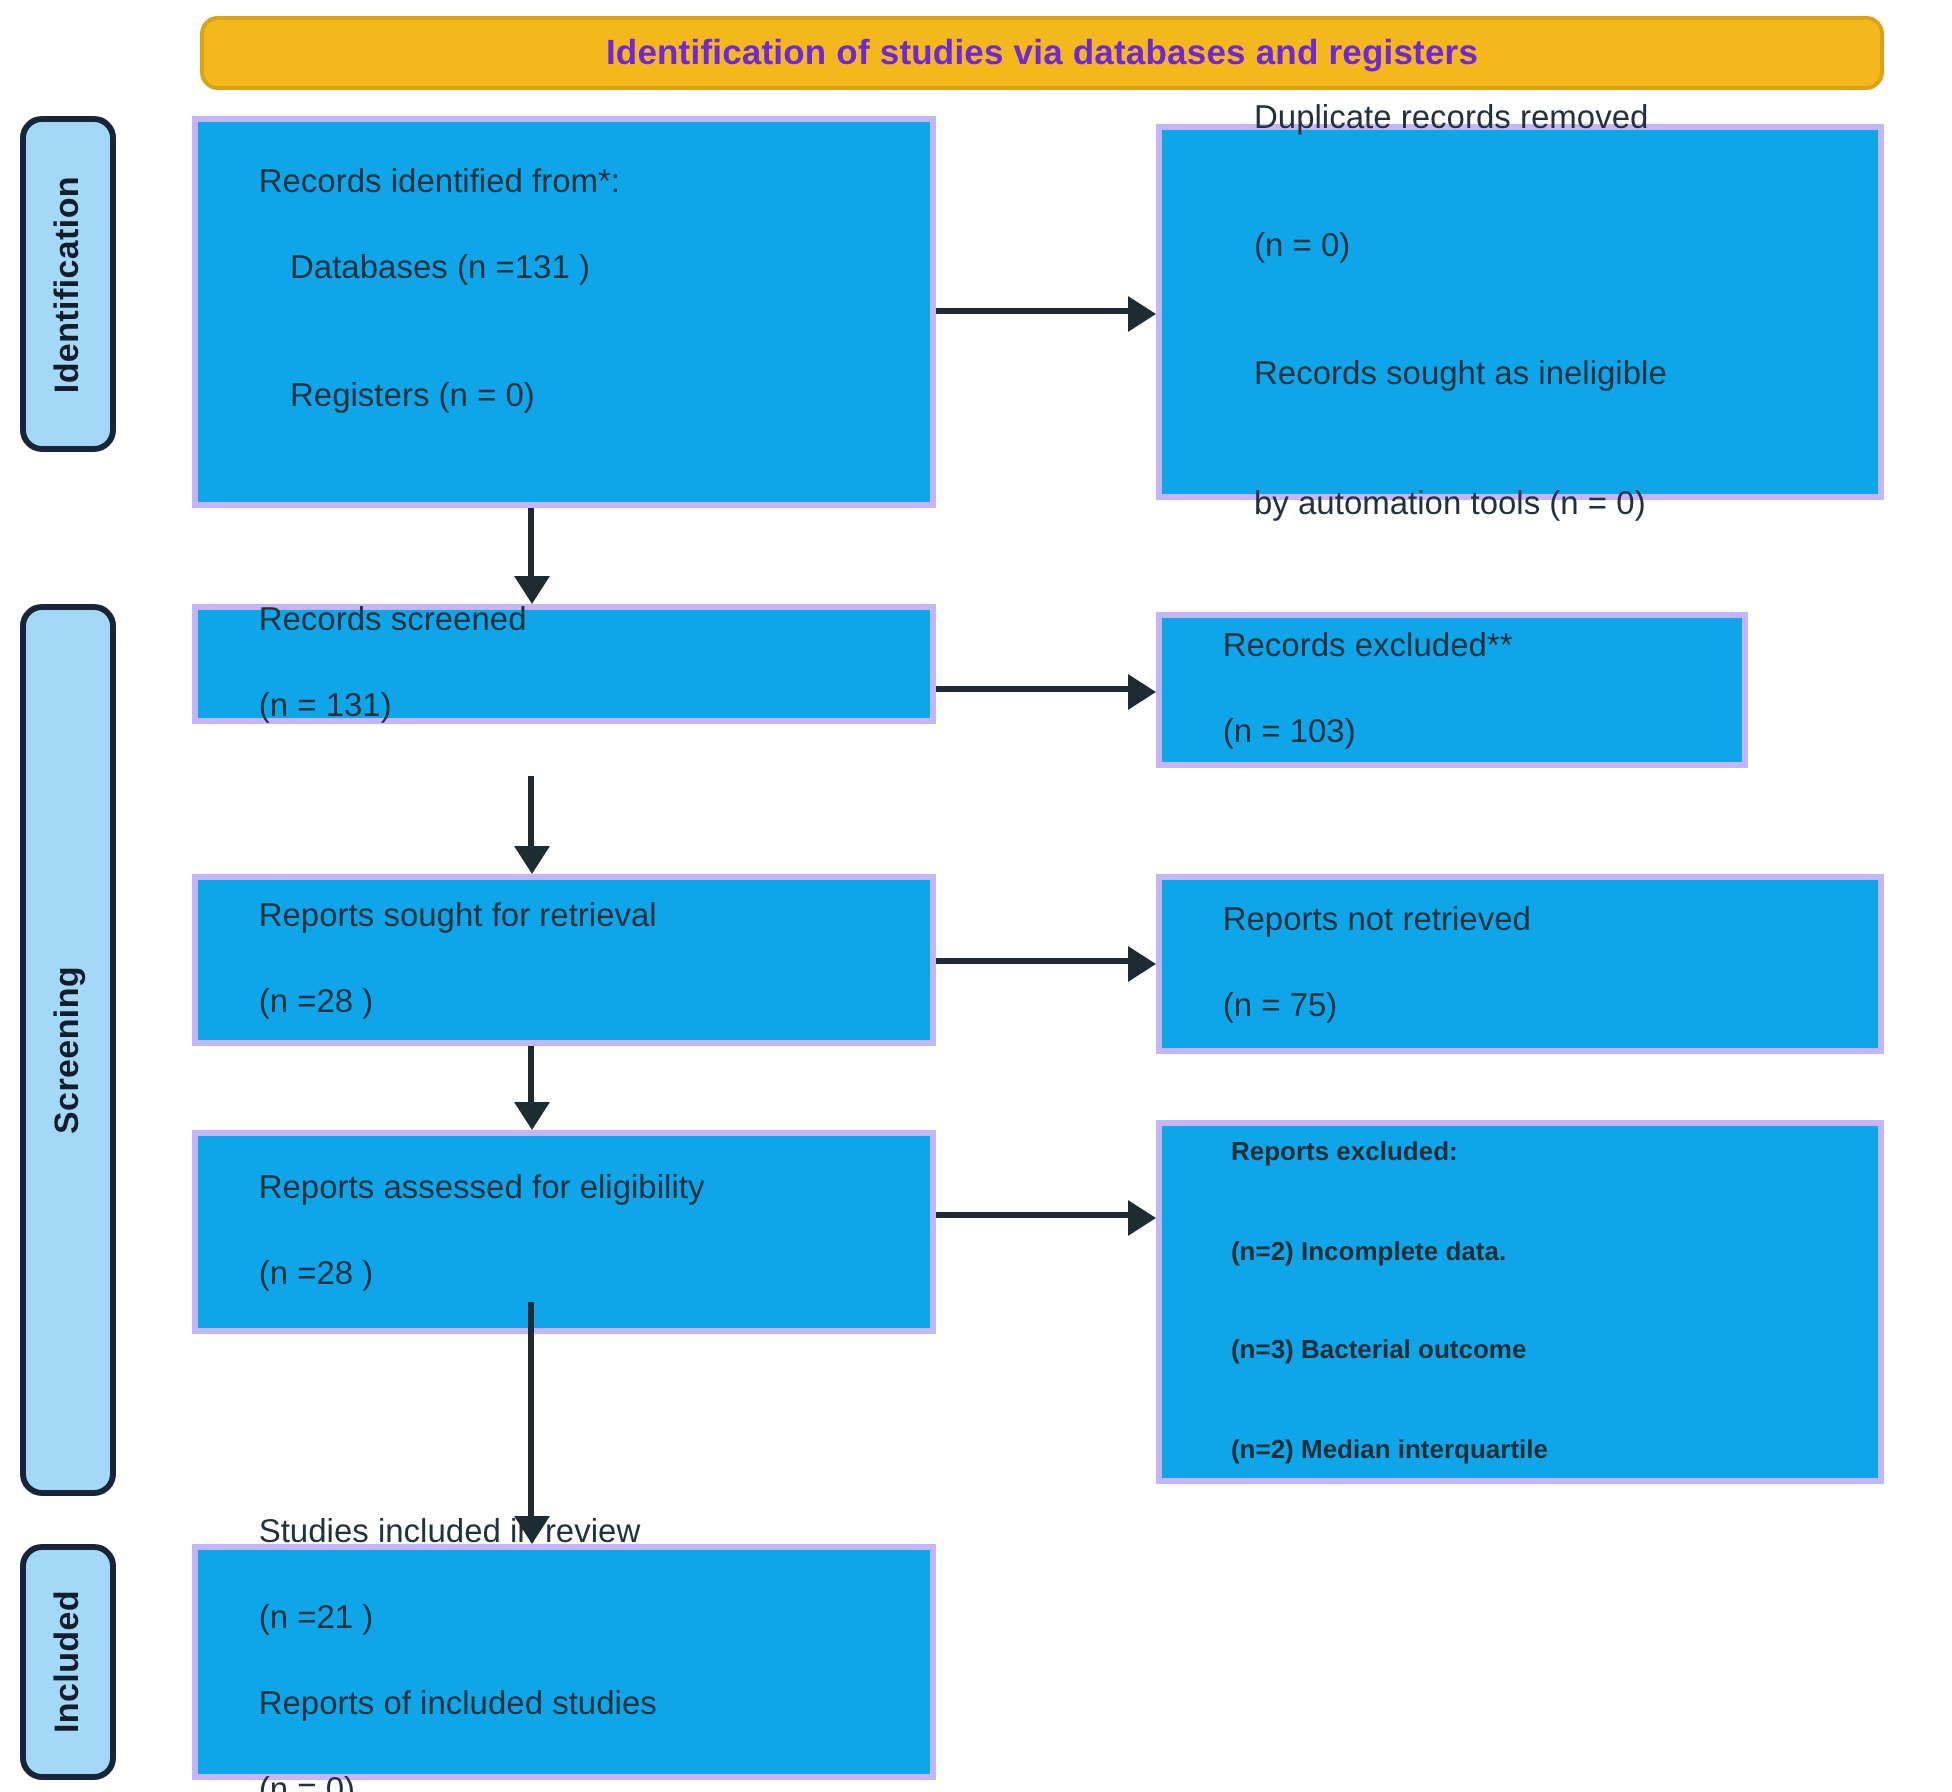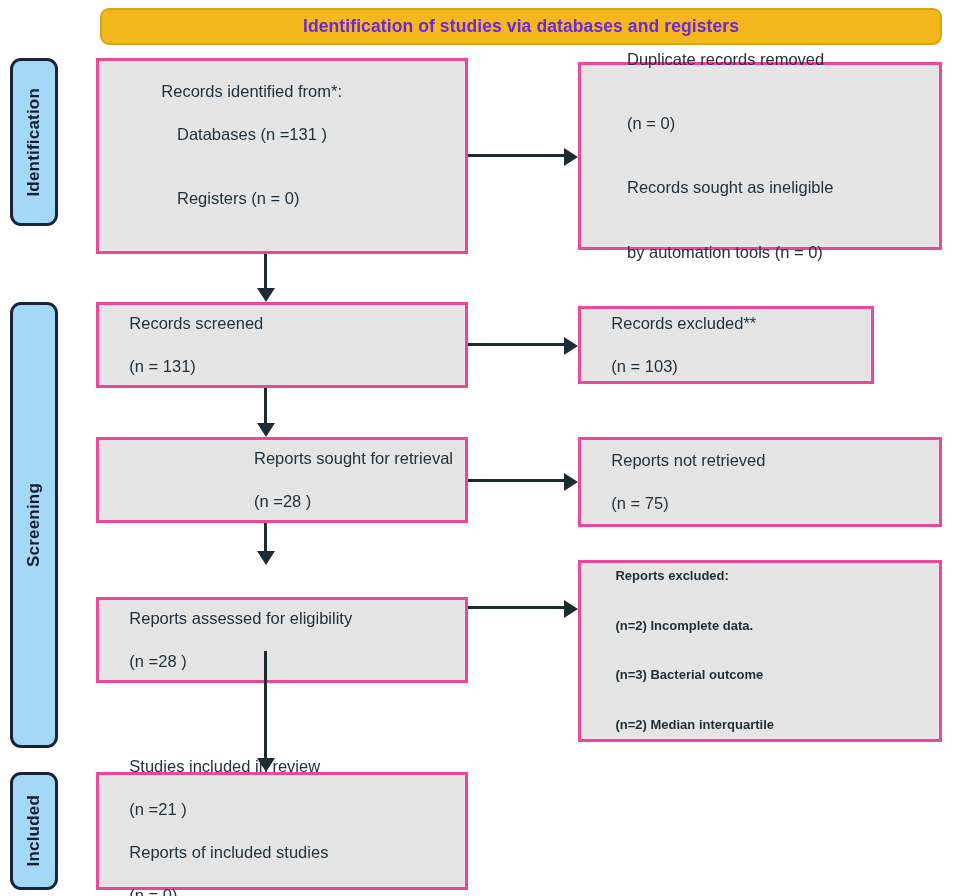--- a/index.html
+++ b/index.html
@@ -62,41 +62,41 @@
     letter-spacing: 0.2px;
     white-space: nowrap;
   }
   #stage-identification { top: 58px;  height: 168px; }
   #stage-screening      { top: 302px; height: 446px; }
   #stage-included       { top: 772px; height: 118px; }
 
   
   .flow-box {
     position: absolute;
-    background: #e5e5e5;
-    border: 3px solid #ec4899;
+    background: #0ea5e9;
+    border: 3px solid #c4b5fd;
     box-sizing: border-box;
     display: flex;
     flex-direction: column;
     justify-content: center;
   }
   .flow-box .box-text {
     font-size: 16.5px;
     line-height: 1.30;
     color: #22323c;
     padding: 0 12px;
     white-space: pre-wrap;
   }
   .indent-1 { padding-left: 34px; display: block; }
 
   
-  #box-identified          { left: 96px; top: 58px;  width: 372px; height: 196px; padding-left: 32px; }
-  #box-screened            { left: 96px; top: 302px; width: 372px; height: 86px;  }
-  #box-sought              { left: 96px; top: 437px; width: 372px; height: 86px; align-items: flex-end;  }
-  #box-assessed            { left: 96px; top: 565px; width: 372px; height: 86px; margin-top: 32px;  }
+  #box-identified          { left: 96px; top: 58px;  width: 372px; height: 196px; }
+  #box-screened            { left: 96px; top: 302px; width: 372px; height: 60px;  }
+  #box-sought              { left: 96px; top: 437px; width: 372px; height: 86px;  }
+  #box-assessed            { left: 96px; top: 565px; width: 372px; height: 102px;  }
   #box-included            { left: 96px; top: 772px; width: 372px; height: 118px; }
 
   
   #box-removed             { left: 578px; top: 62px;  width: 364px; height: 188px; }
   #box-excluded-records    { left: 578px; top: 306px; width: 296px; height: 78px;  }
   #box-not-retrieved       { left: 578px; top: 437px; width: 364px; height: 90px;  }
   #box-excluded-reports    { left: 578px; top: 560px; width: 364px; height: 182px; }
 
   
   #box-excluded-reports .box-text {

